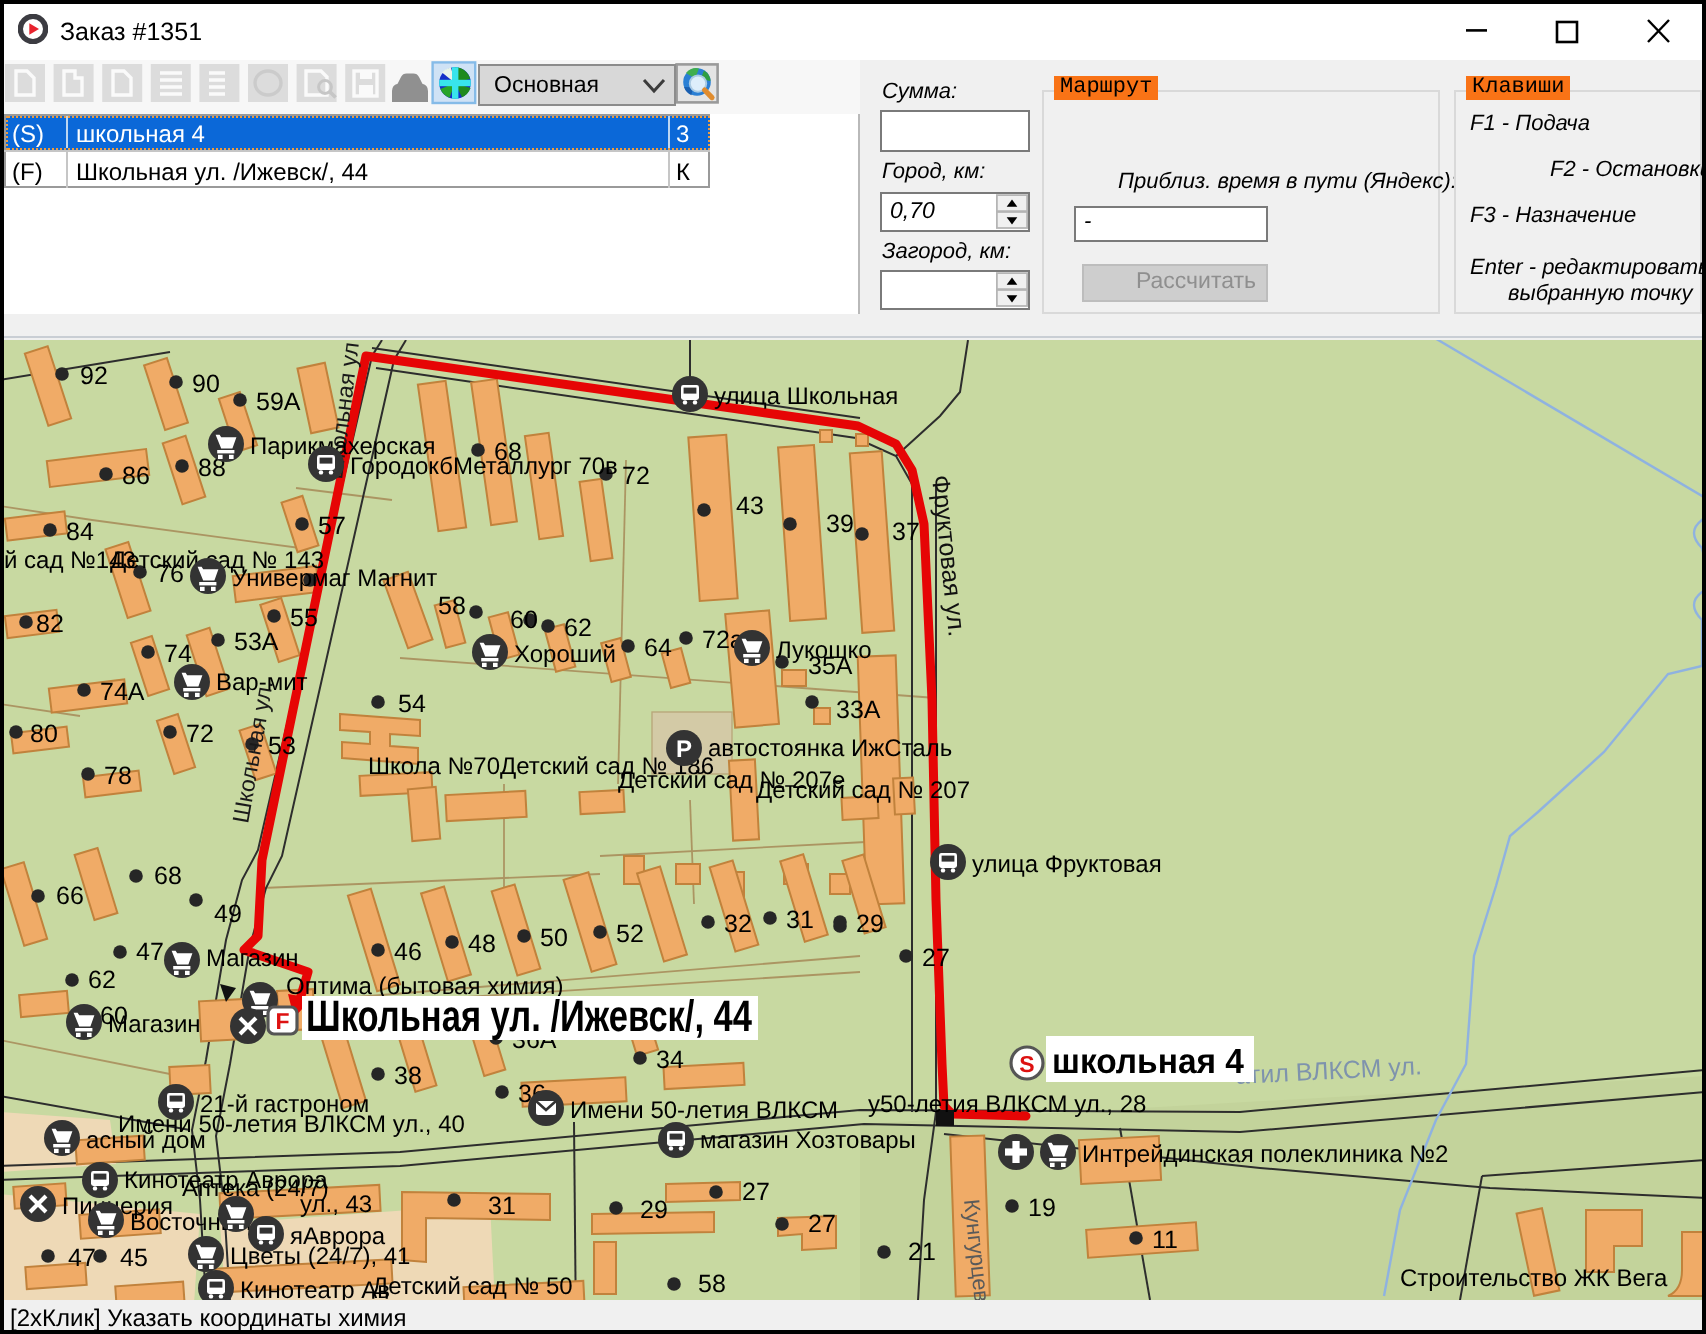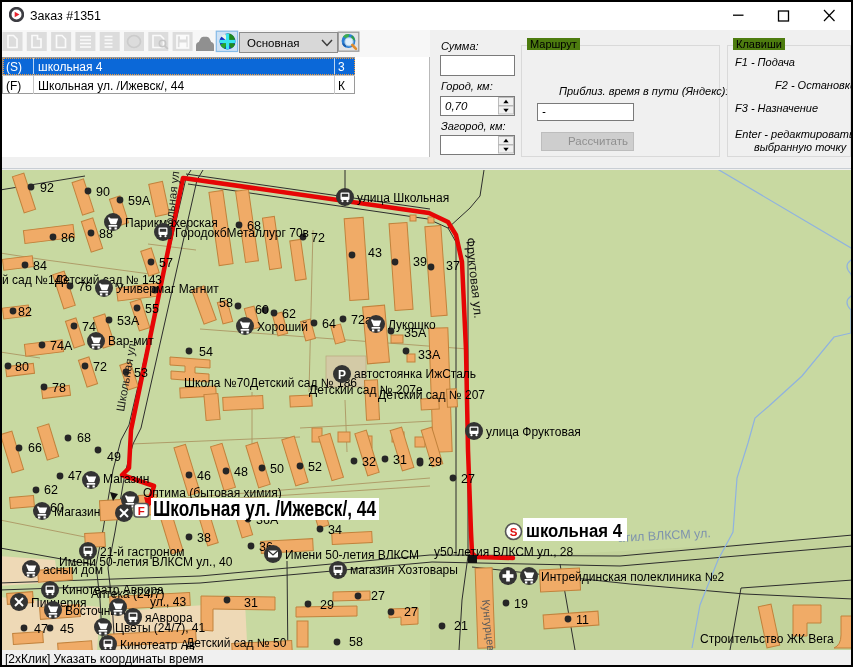--- a/index.html
+++ b/index.html
@@ -4,21 +4,21 @@
 <style>
   html,body{margin:0;padding:0;}
   body{width:853px;height:667px;background:#000;position:relative;overflow:hidden;
        font-family:"Liberation Sans",sans-serif;}
   .win{position:absolute;left:0;top:0;width:853px;height:667px;background:#f0f0f0;}
   .abs{position:absolute;}
   .lbl{position:absolute;font-size:11px;color:#000;white-space:nowrap;font-style:italic;}
   .lst{position:absolute;font-size:12px;color:#000;white-space:nowrap;}
   .inp{position:absolute;background:#fff;border:1px solid #7a7a7a;box-sizing:border-box;}
   .gb{position:absolute;border:1px solid #d9d9d9;box-sizing:border-box;}
-  .gbt{position:absolute;font-size:11px;color:#000;background:#4d7c0f;padding:0 3px;white-space:nowrap;}
+  .gbt{position:absolute;font-size:11px;color:#000;background:#f97316;padding:0 3px;white-space:nowrap;font-family:Liberation Mono, monospace;}
 </style>
 </head>
 <body>
 <div class="win">
 
   <div class="abs" style="left:0;top:0;width:853px;height:30px;background:#fff;"></div>
   <svg class="abs" style="left:9px;top:7px;" width="15" height="15" viewBox="0 0 18 18">
     <circle cx="9" cy="9" r="7.6" fill="#fff" stroke="#3c3c42" stroke-width="3.2"></circle>
     <path d="M6.8 5.6 L12.6 9 L6.8 12.4 Z" fill="#e8232e"></path>
   </svg>
@@ -670,16 +670,16 @@
       <rect x="134" y="503.5" width="14.5" height="13.5" rx="3" fill="#fff" stroke="#555" stroke-width="1.6"></rect>
       <text x="141.3" y="514.5" font-size="11.5" font-weight="bold" fill="#d11" text-anchor="middle">F</text>
       <rect x="523" y="518" width="104" height="23" fill="#fff"></rect>
       <text x="526" y="536.5" font-size="17.5" font-weight="bold" fill="#000" textLength="96" lengthAdjust="spacingAndGlyphs">школьная 4</text>
       <rect x="505.5" y="523.5" width="16" height="16" rx="8" fill="#fff" stroke="#555" stroke-width="1.6"></rect>
       <text x="513.5" y="536" font-size="11.5" font-weight="bold" fill="#d11" text-anchor="middle">S</text>
     </g>
   </svg>
 
   <div class="abs" style="left:0;top:650px;width:853px;height:15px;background:#f0f0f0;"></div>
-  <div class="abs" style="left:5px;top:651.5px;font-size:12px;color:#000;">[2хКлик] Указать координаты время</div>
+  <div class="abs" style="left:5px;top:651.5px;font-size:12px;color:#000;">[2хКлик] Указать координаты химия</div>
   <div class="abs" style="left:0;top:168px;width:853px;height:1px;background:#c9ced4;"></div>
   <div class="abs" style="left:0;top:0;width:853px;height:667px;border:2px solid #000;box-sizing:border-box;pointer-events:none;"></div>
 </div>
 
 </body></html>

